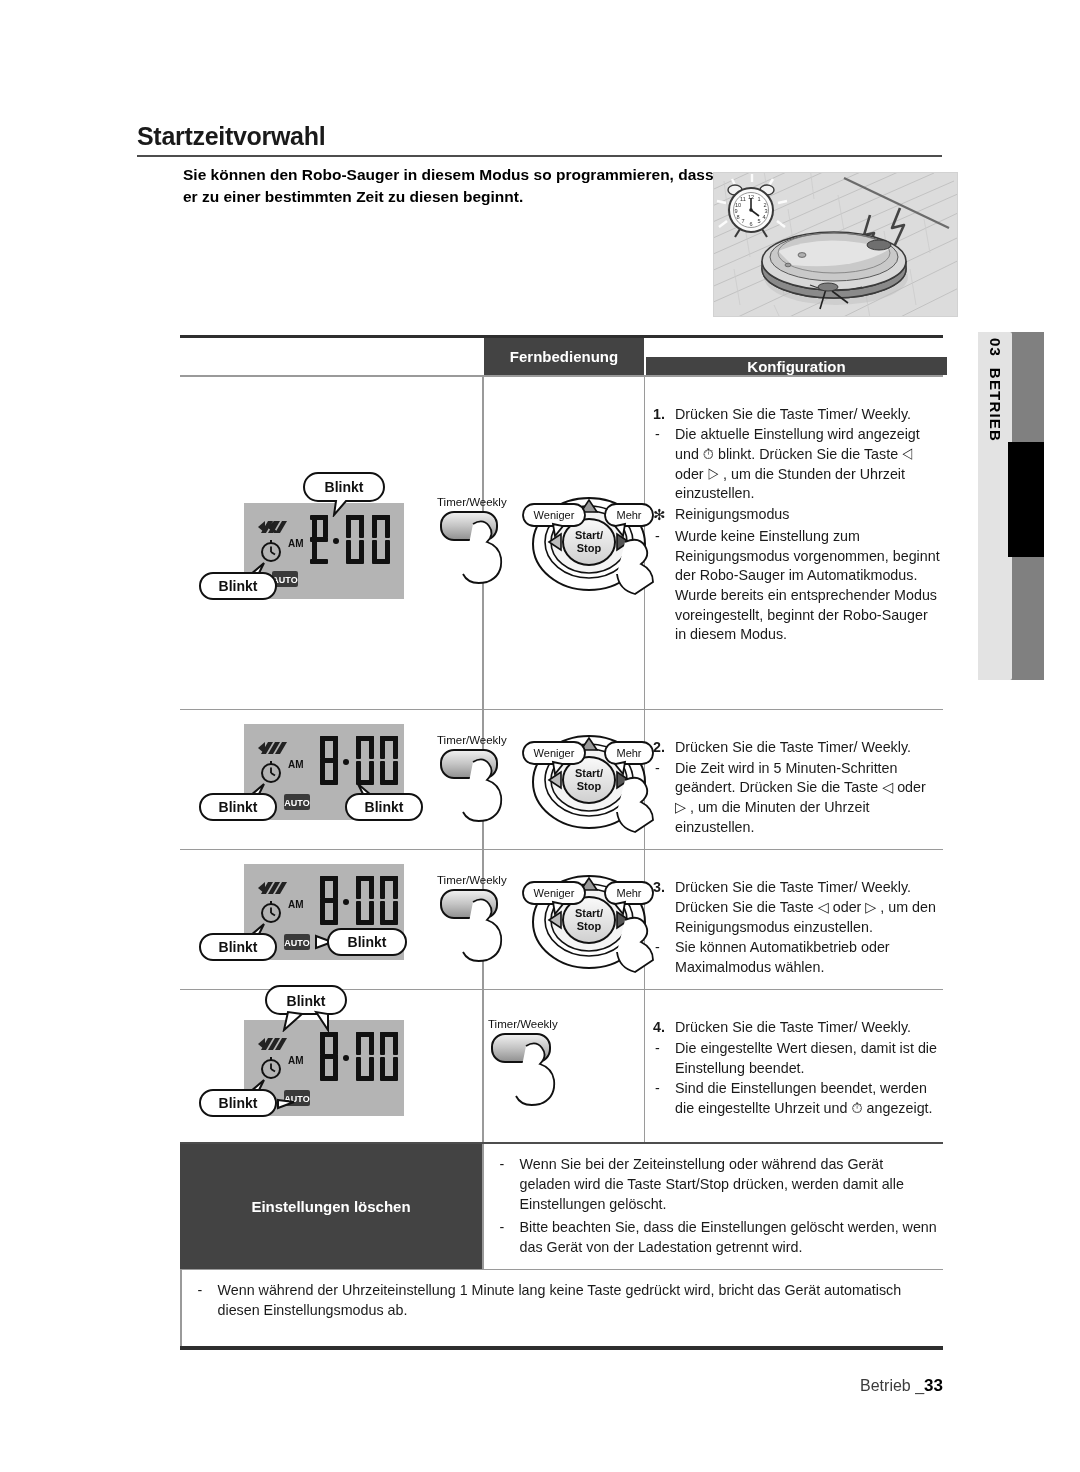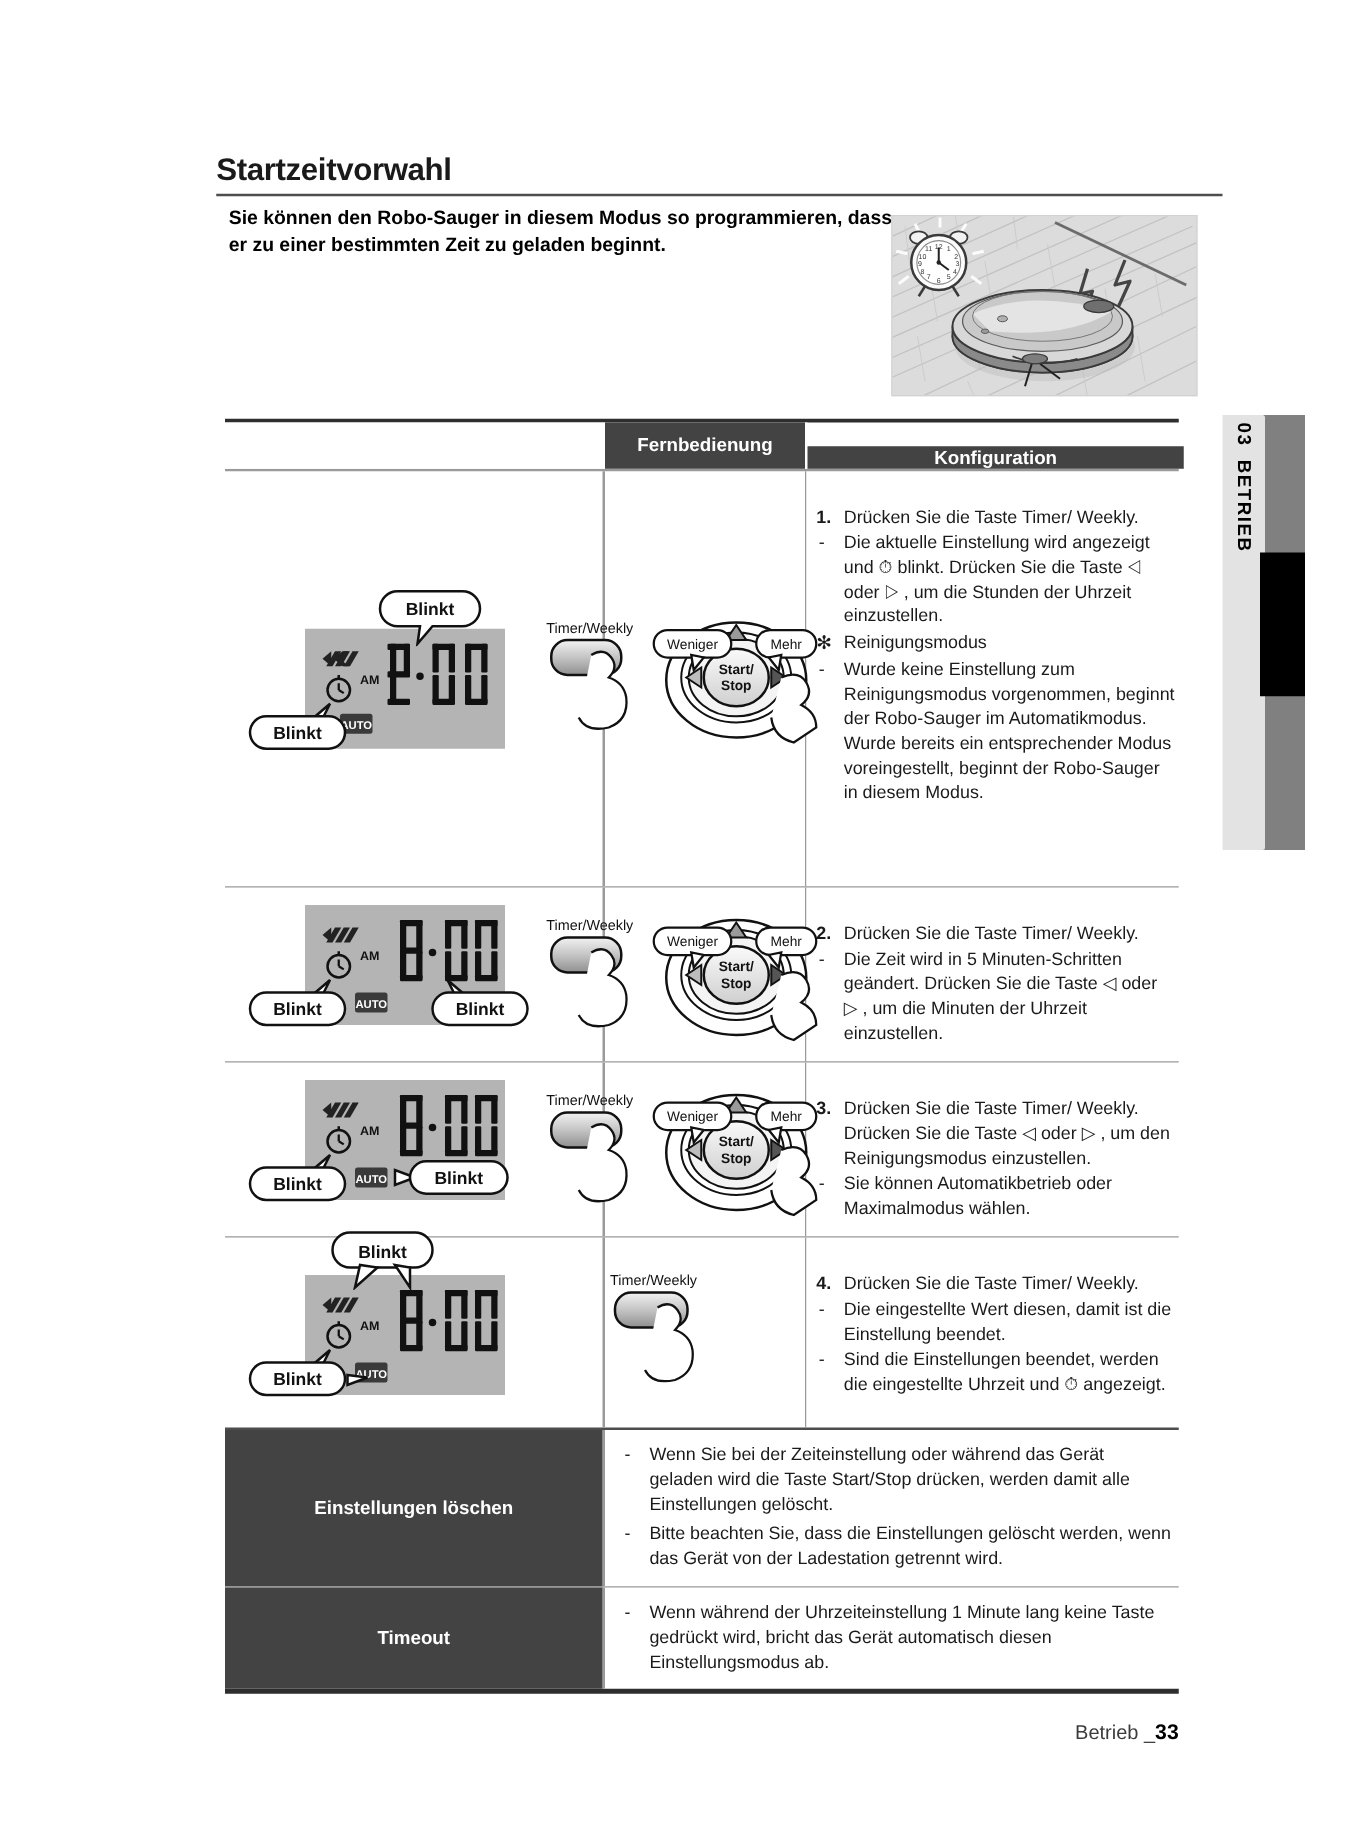--- a/index.html
+++ b/index.html
@@ -34,21 +34,21 @@
   .side-bar-grey {
     position:absolute; left:1008px; top:332px;
     width:36px; height:348px; background:#808080; z-index:2;
   }
   .side-bar-black {
     position:absolute; left:1008px; top:442px;
     width:36px; height:115px; background:#000; z-index:4;
   }
 
   
-  .heading-wrap { position:absolute; left:137px; top:122px; width:805px;margin-left:36px; }
+  .heading-wrap { position:absolute; left:137px; top:122px; width:805px; }
   .heading {
     font-size:25px; font-weight:bold; letter-spacing:-0.3px;
     padding-bottom:4px; color:#1a1a1a;
   }
   .heading-rule { height:2px; background:#4d4d4d; width:805px; }
 
   
   .intro { position:absolute; left:183px; top:164px; width:535px; }
   .intro-lead {
     font-size:15.5px; font-weight:bold; line-height:1.42; color:#000;
@@ -135,21 +135,21 @@
       <span>BETRIEB</span>
     </div>
   </div>
 
   <div class="heading-wrap">
     <div class="heading">Startzeitvorwahl</div>
     <div class="heading-rule"></div>
   </div>
 
   <div class="intro">
-    <div class="intro-lead">Sie können den Robo-Sauger in diesem Modus so programmieren, dass er zu einer bestimmten Zeit zu geladen beginnt.</div>
+    <div class="intro-lead">Sie können den Robo-Sauger in diesem Modus so programmieren, dass er zu einer bestimmten Zeit zu diesen beginnt.</div>
   </div>
 
   <div class="hero">
     <svg width="245" height="145" viewBox="0 0 245 145">
       <rect width="245" height="145" fill="#dcdcdc"></rect>
       <g stroke="#c2c2c2" stroke-width="1" fill="none">
         <path d="M-30 30 L120 -40"></path>
           <path d="M-30 46 L140 -32"></path>
         <path d="M-30 62 L160 -24"></path>
           <path d="M-30 78 L180 -16"></path>
@@ -728,21 +728,20 @@
         </div>
         <div class="item" style="margin-top:4px;">
           <span class="mk dash">-</span>
           <span class="bd">Bitte beachten Sie, dass die Einstellungen gelöscht werden, wenn das Gerät von der Ladestation getrennt wird.</span>
         </div>
       </div>
     </div>
     <div class="rowline"></div>
 
     <div class="body-row" style="min-height:76px;">
-      <div class="cell c1 lbl-dark">Timeout</div>
       <div class="vline"></div>
       <div class="cell txtcell" style="flex:1 1 auto; padding-left:14px; padding-top:11px;">
         <div class="item">
           <span class="mk dash">-</span>
           <span class="bd">Wenn während der Uhrzeiteinstellung 1 Minute lang keine Taste gedrückt wird, bricht das Gerät automatisch diesen Einstellungsmodus ab.</span>
         </div>
       </div>
     </div>
     <div class="bottomline"></div>
   </div>

